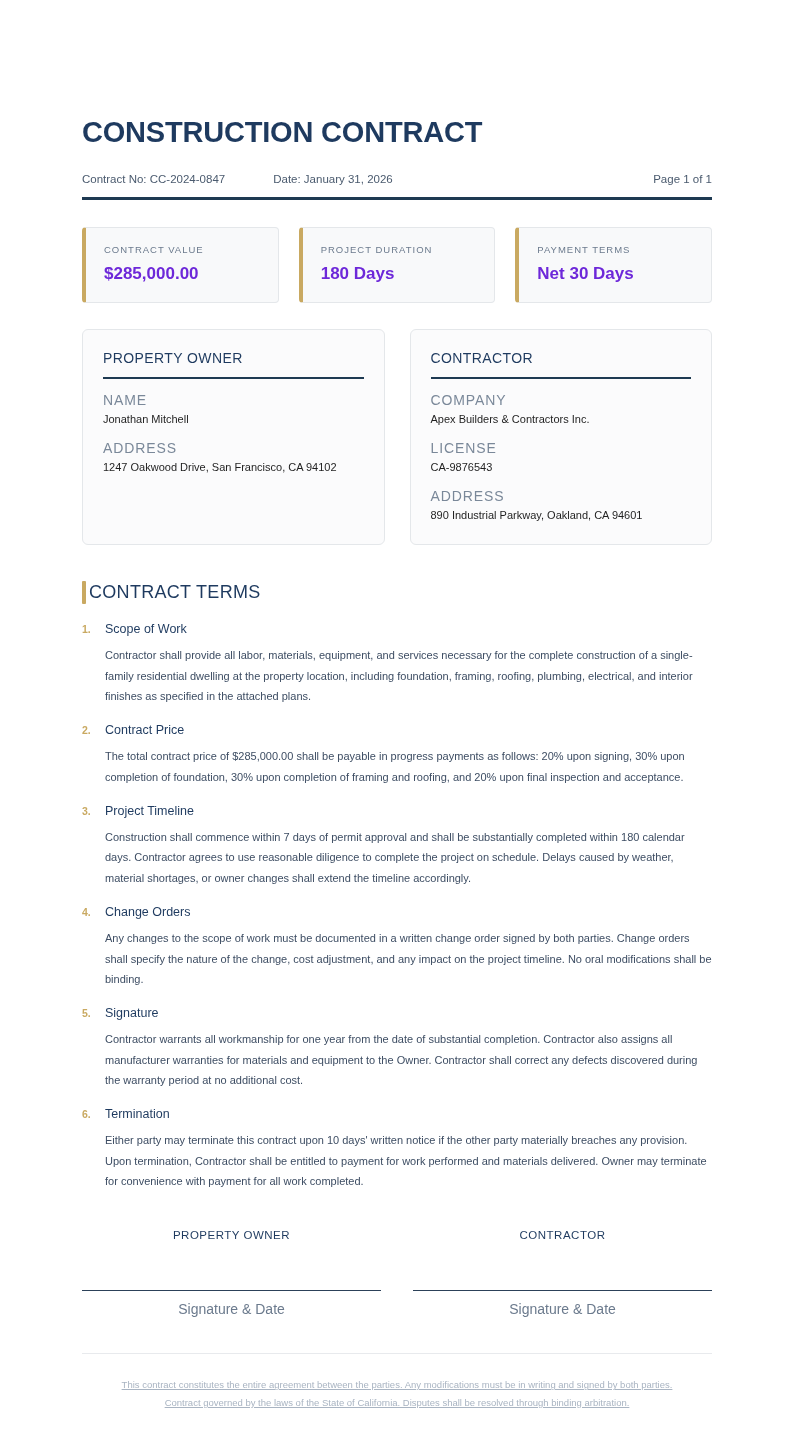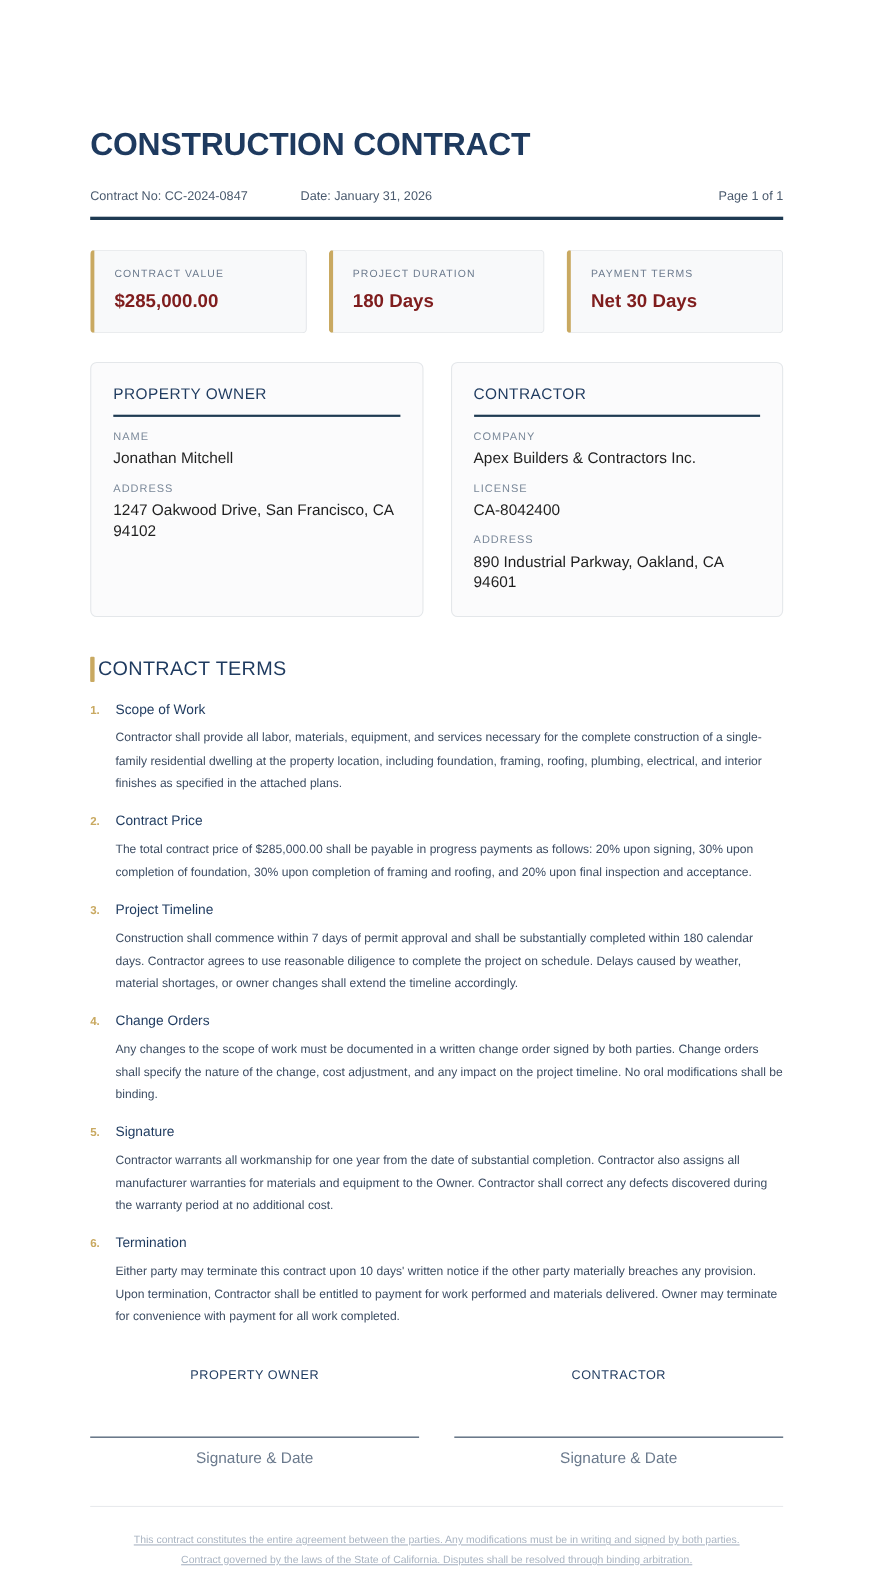--- a/index.html
+++ b/index.html
@@ -68,21 +68,21 @@
   .card-label {
     font-size: 9.5px;
     letter-spacing: 1.0px;
     color: #6b7a8d;
     text-transform: uppercase;
     margin-bottom: 9px;
   }
   .card-value {
     font-size: 17px;
     font-weight: bold;
-    color: #7f1d1d;
+    color: #6d28d9;
   }
 
   
   .parties {
     display: flex;
     gap: 25px;
     margin-top: 26px;
   }
   .party {
     flex: 1 1 0;
@@ -94,28 +94,28 @@
   }
   .party-title {
     font-size: 14px;
     color: #1e3a5f;
     letter-spacing: 0.4px;
     padding-bottom: 11px;
     border-bottom: 2px solid #1e3a52;
   }
   .field { margin-top: 13px; }
   .field-label {
-    font-size: 10px;
+    font-size: 14px;
     letter-spacing: 0.9px;
     color: #7a8899;
     text-transform: uppercase;
     margin-bottom: 4px;
   }
   .field-value {
-    font-size: 14px;
+    font-size: 11px;
     color: #1f1f1f;
     line-height: 1.35;
   }
 
   
   .section-head {
     display: flex;
     align-items: center;
     gap: 3px;
     margin-top: 36px;
@@ -237,21 +237,21 @@
     </div>
 
     <div class="party">
       <div class="party-title">CONTRACTOR</div>
       <div class="field">
         <div class="field-label">COMPANY</div>
         <div class="field-value">Apex Builders &amp; Contractors Inc.</div>
       </div>
       <div class="field">
         <div class="field-label">LICENSE</div>
-        <div class="field-value">CA-8042400</div>
+        <div class="field-value">CA-9876543</div>
       </div>
       <div class="field">
         <div class="field-label">ADDRESS</div>
         <div class="field-value">890 Industrial Parkway, Oakland, CA 94601</div>
       </div>
     </div>
 
   </div>
 
   <div class="section-head">

